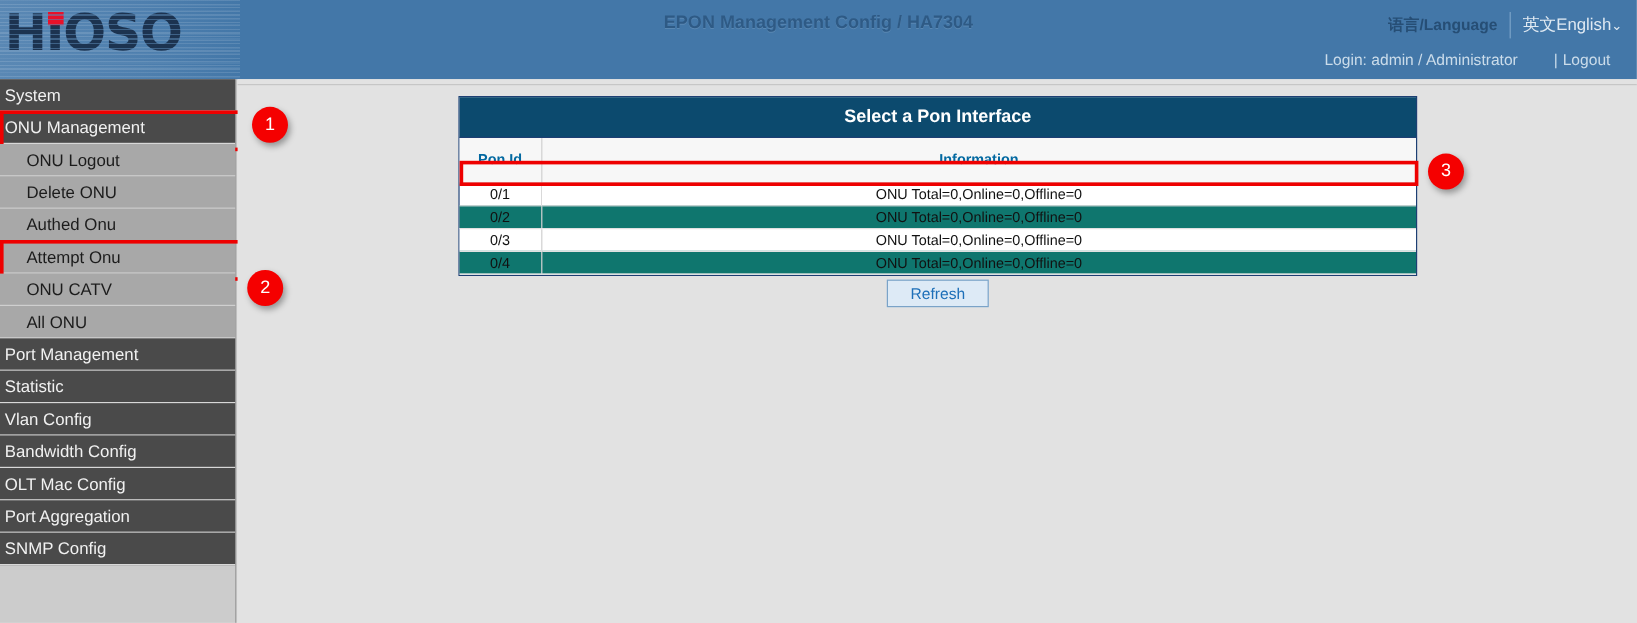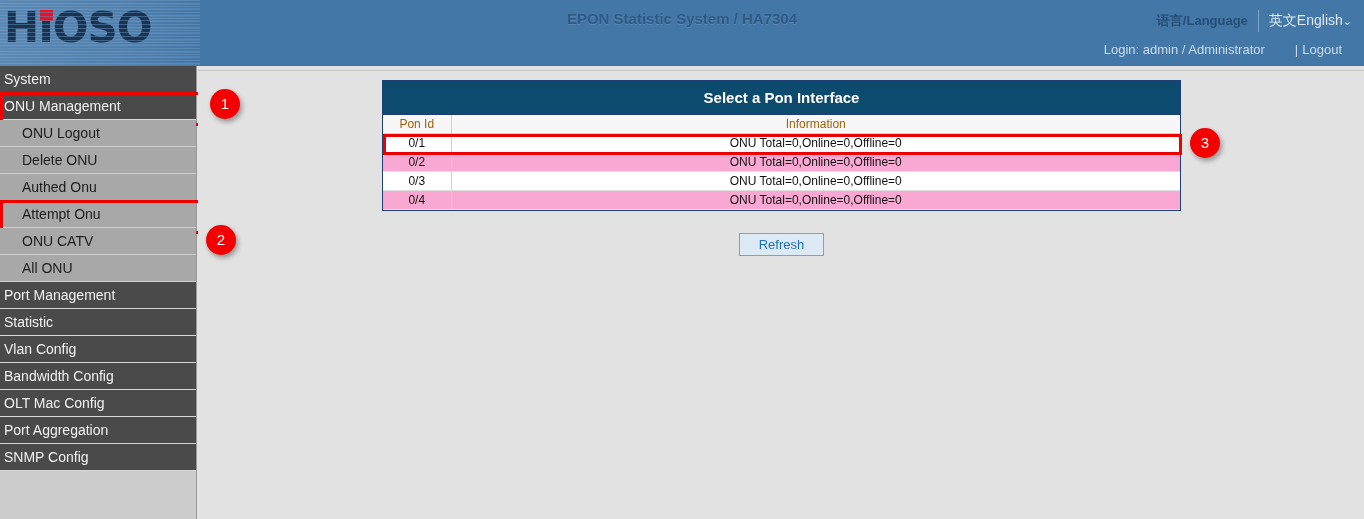--- a/index.html
+++ b/index.html
@@ -139,35 +139,35 @@
     font-size: 15px; font-weight: bold;
     text-align: center;
     border-bottom: 1px solid #1d3f73;
   }
   table#pon-table {
     width: 100%;
     border-collapse: collapse;
     font-size: 12px;
   }
   table#pon-table th {
-    font-weight: normal;
-    color: #a16207;
-    height: 18px;
+    font-weight: bold;
+    color: #0369a1;
+    height: 37px;
     background: #f7f7f7;
     border-bottom: 1px solid #d0d0d0;
   }
   table#pon-table th.c-id { width: 68px; border-right: 1px solid #d0d0d0; }
   table#pon-table td {
     height: 19px;
     text-align: center;
     color: #111;
   }
   table#pon-table td.c-id { width: 68px; border-right: 1px solid #d0d0d0; }
   table#pon-table tr.row-odd td { background: #ffffff; }
-  table#pon-table tr.row-even td { background: #f9a8d4; }
+  table#pon-table tr.row-even td { background: #0f766e; }
   table#pon-table tr td { border-bottom: 1px solid #e0e0e0; }
   table#pon-table tr.hl-row { position: relative; }
 
   #row-hl-box {
     position: absolute;
     left: 0px; top: 53px;
     width: 799px; height: 21px;
     border: 3px solid #ee0000;
     pointer-events: none;
   }
@@ -207,21 +207,21 @@
 <body>
 
 <div id="header">
   <div id="logo">
     <div id="logo-stripes"></div>
     <div id="logo-text">HIOSO</div>
     <div id="logo-dot"></div>
     <div id="logo-mask"></div>
   </div>
 
-  <div id="app-title">EPON Statistic System / HA7304</div>
+  <div id="app-title">EPON Management Config / HA7304</div>
 
   <div id="lang-wrap">
     <span id="lang-label">语言/Language</span>
     <div id="lang-select">
       <span>英文English</span>
       <span id="lang-chevron">⌄</span>
     </div>
   </div>
 
   <div id="login-line">

